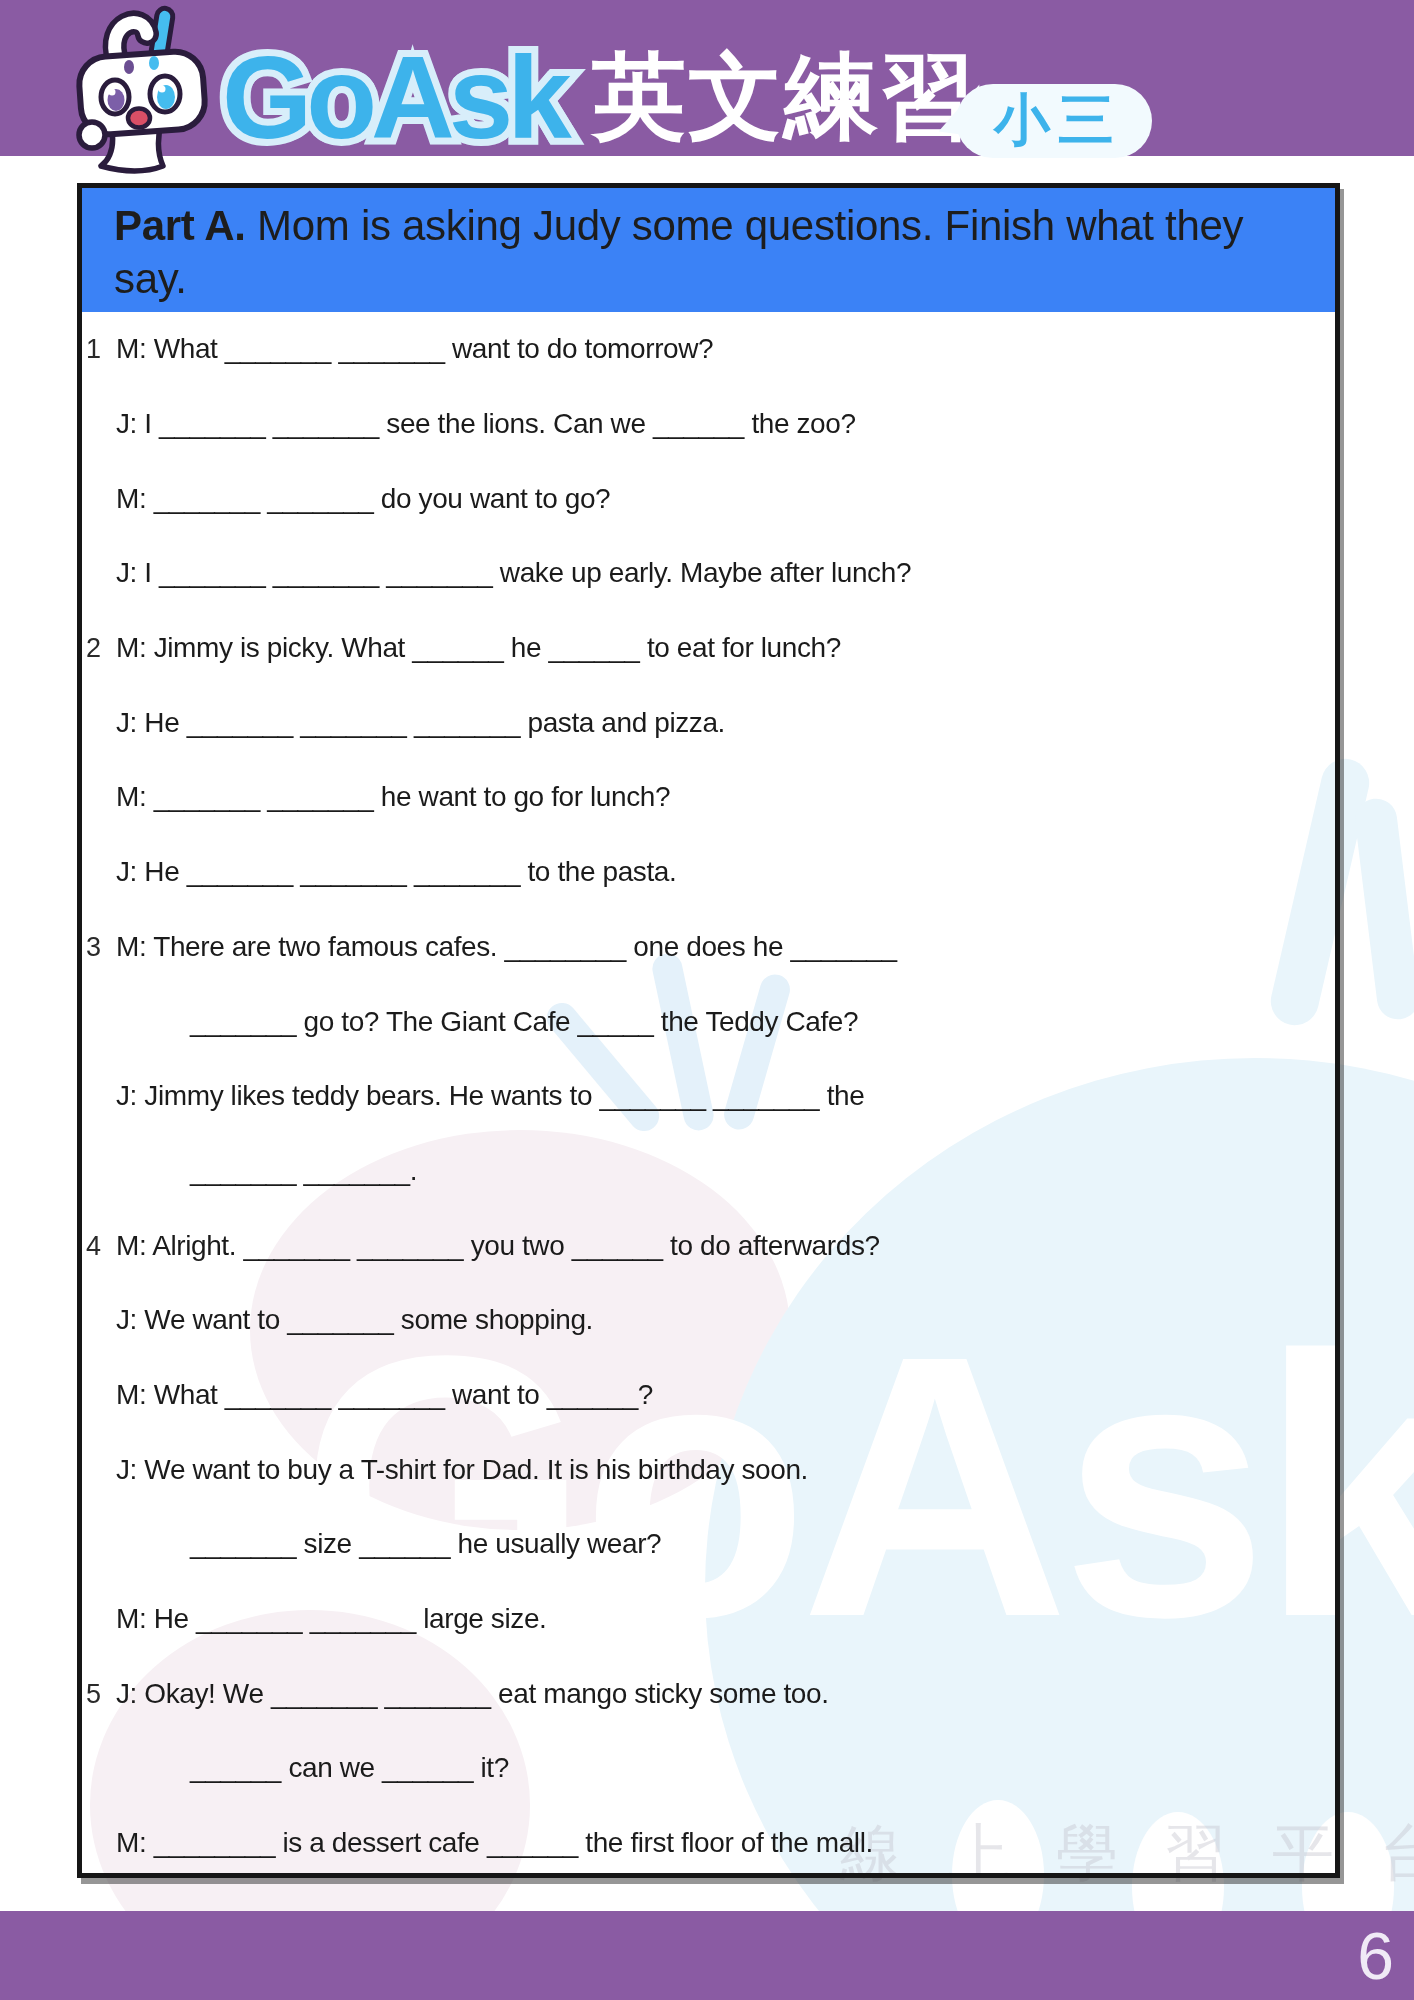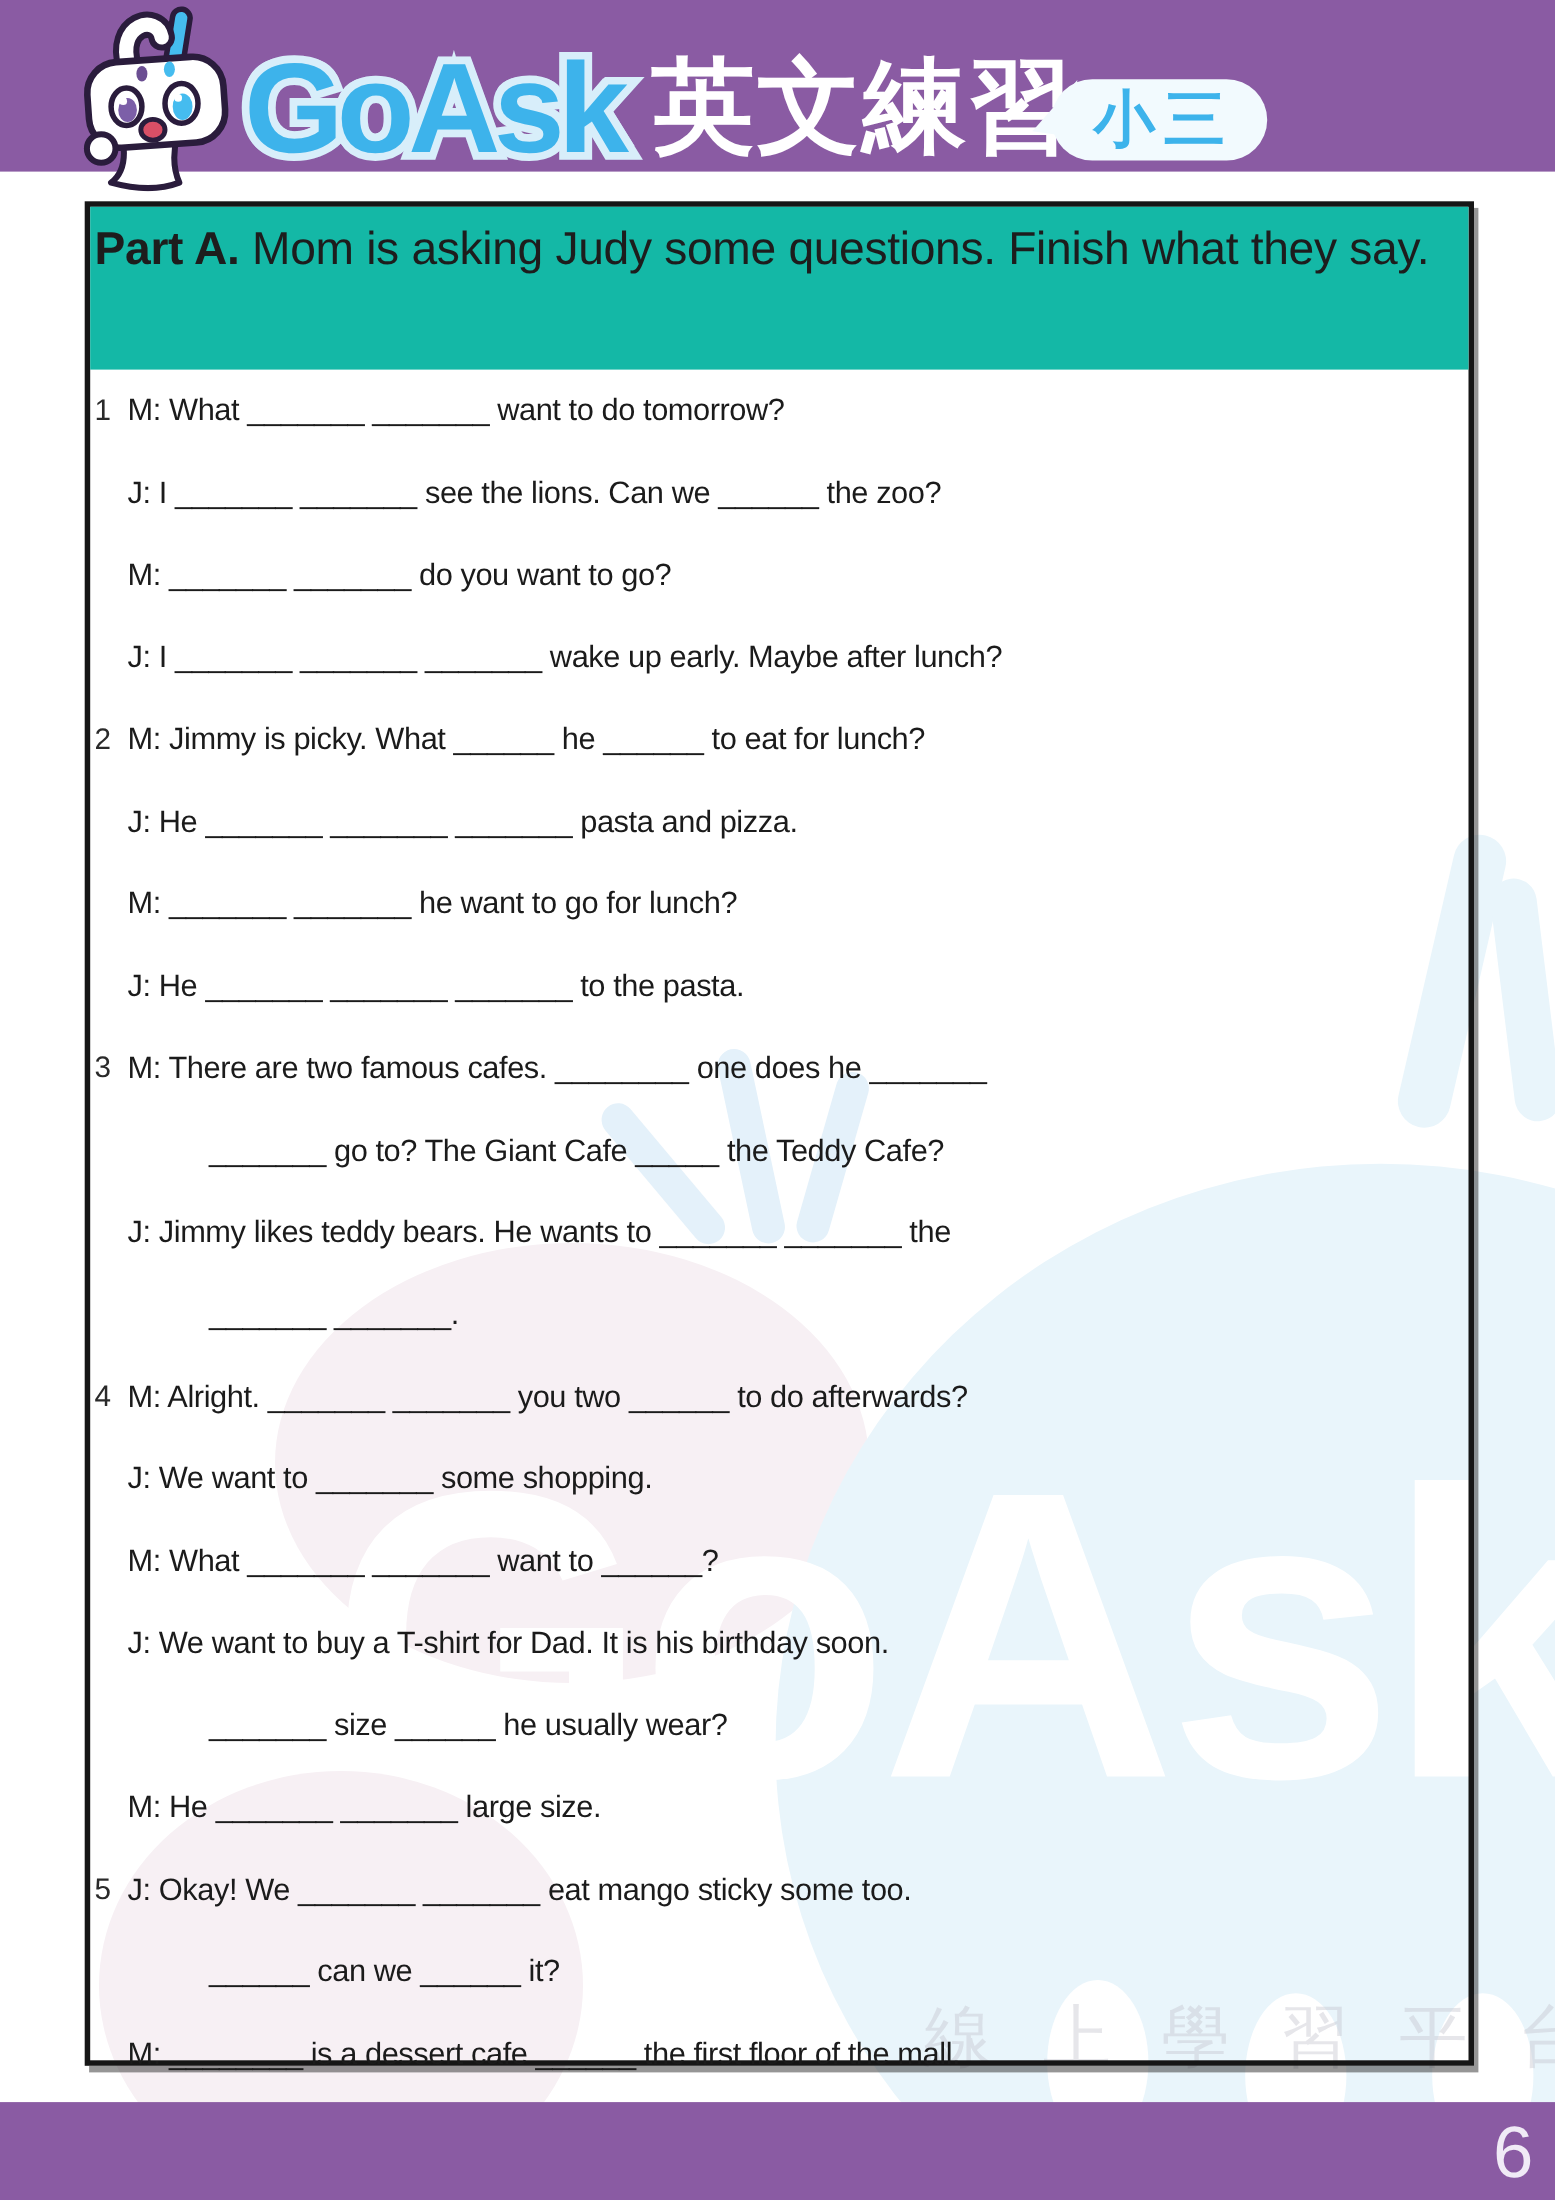--- a/index.html
+++ b/index.html
@@ -19,21 +19,21 @@
     -webkit-text-stroke:14px #D8EEFA;
     text-shadow:6px 0 0 #D8EEFA,-6px 0 0 #D8EEFA,0 6px 0 #D8EEFA,0 -6px 0 #D8EEFA,
                 5px 5px 0 #D8EEFA,-5px 5px 0 #D8EEFA,5px -5px 0 #D8EEFA,-5px -5px 0 #D8EEFA;
   }
   .logo .front{position:relative;color:#3DB3EB;}
   .cjk-title{
     position:absolute;left:592px;top:50px;z-index:4;color:#ffffff;font-weight:700;
     font-size:94px;line-height:1;letter-spacing:2px;white-space:nowrap;
   }
   .badge{
-    position:absolute;left:956px;top:72px;width:196px;height:74px;z-index:4;
+    position:absolute;left:956px;top:84px;width:196px;height:74px;z-index:4;
     background:#F2FAFE;border-radius:38px;display:flex;align-items:center;justify-content:center;
   }
   .badge-tail{
     position:absolute;left:-14px;top:-2px;width:0;height:0;
     border-bottom:52px solid #F2FAFE;border-left:34px solid transparent;
     transform:rotate(8deg);
   }
   .badge-label{font-size:56px;font-weight:700;color:#3DB3EB;letter-spacing:8px;text-indent:8px;}
 
   
@@ -60,22 +60,22 @@
     color:rgba(195,195,206,0.42);line-height:1;
   }
 
   
   .sheet{
     position:absolute;left:77px;top:183px;width:1263px;height:1695px;box-sizing:border-box;
     border:5px solid #161616;background:transparent;z-index:2;
     box-shadow:4px 6px 0 rgba(45,45,45,0.5);
   }
   .instructions{
-    background:#14b8a6;height:148px;box-sizing:border-box;
-    padding:11px 16px 0 4px;font-size:42px;line-height:53px;
+    background:#3b82f6;height:124px;box-sizing:border-box;
+    padding:11px 16px 0 32px;font-size:42px;line-height:53px;
     color:#1d1d1d;letter-spacing:-0.3px;
   }
   .instructions .part-label{font-weight:700;}
   .dialogue{position:relative;}
   .line{position:relative;height:74.7px;display:flex;align-items:center;white-space:nowrap;}
   .qnum{
     position:absolute;left:4px;top:50%;transform:translateY(-50%);
     font-size:27px;color:#2a2a2a;
   }
   .txt{margin-left:34px;font-size:28px;color:#1b1b1b;letter-spacing:-0.4px;}

